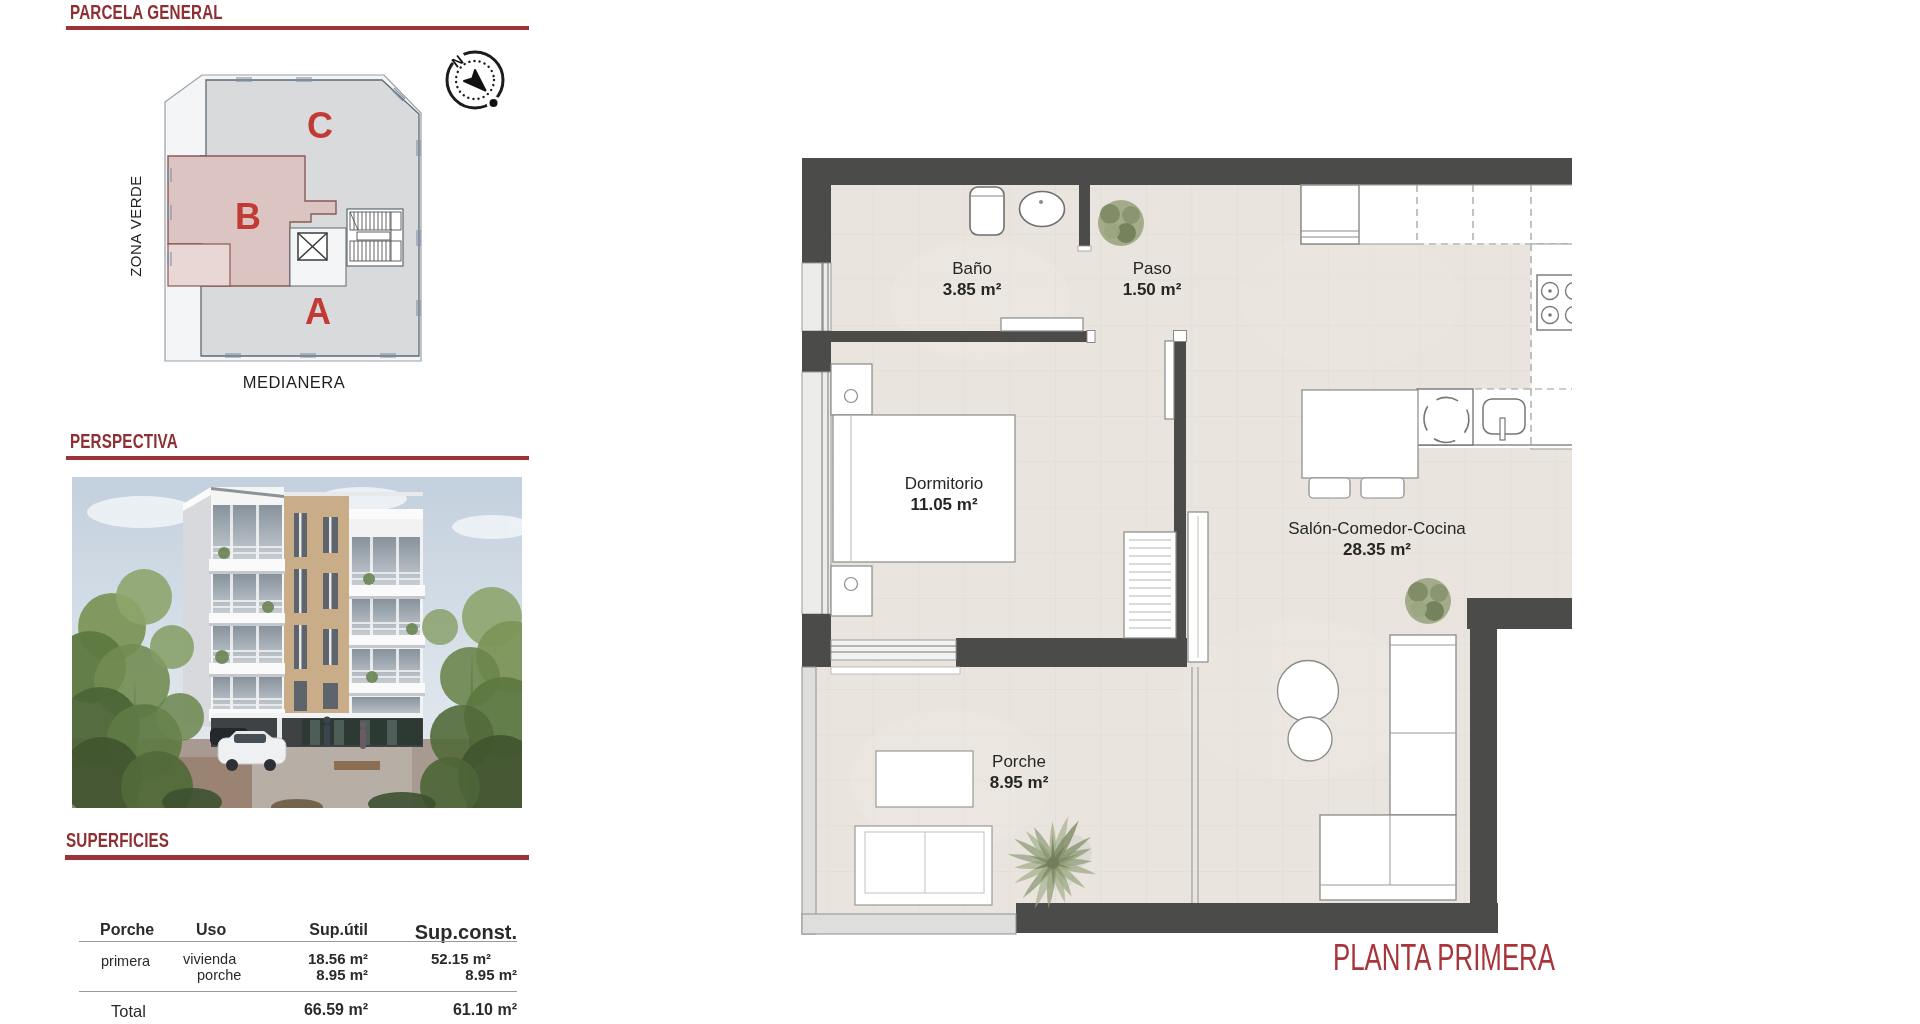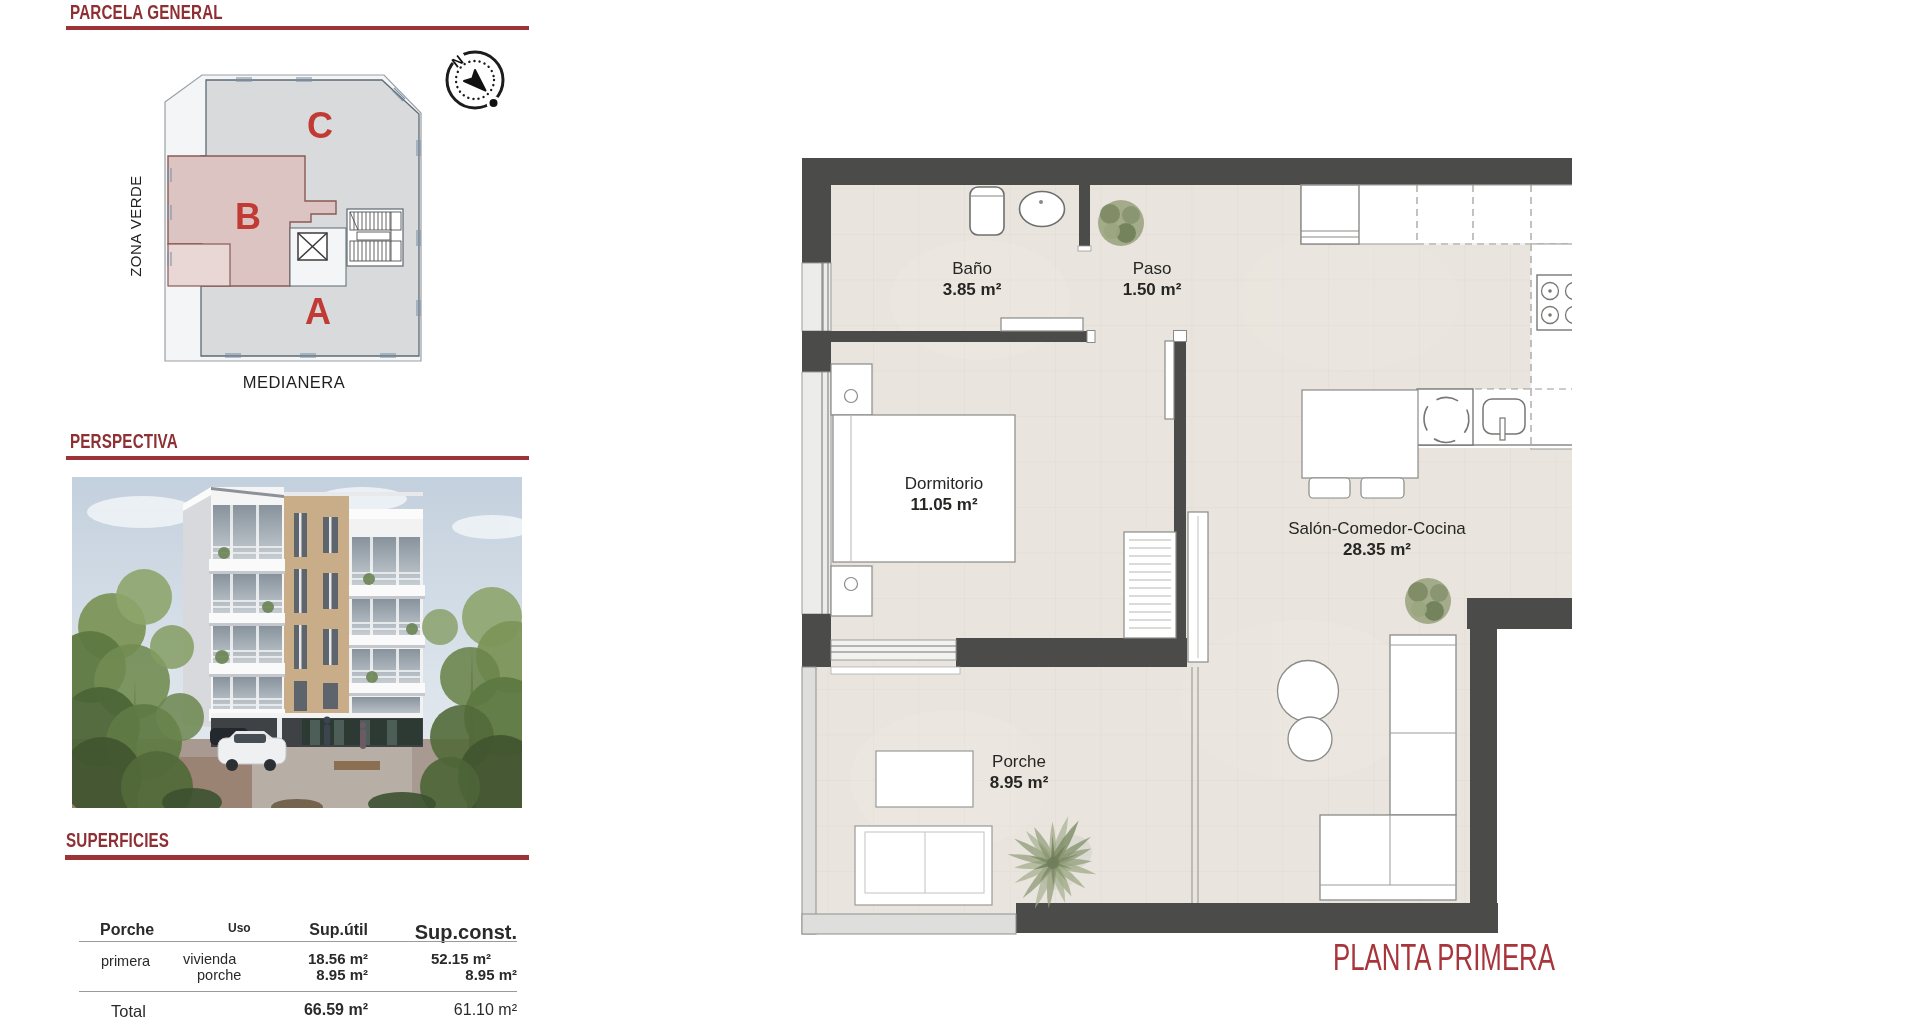--- a/index.html
+++ b/index.html
@@ -328,21 +328,21 @@
 </svg>
 
 <div class="hdr" style="left:66px;top:828px;transform:scaleX(.725)">SUPERFICIES</div>
 
 <div class="rule" style="left:65px;top:855px;width:464px;height:5px"></div>
 
 <div>
 
   <div class="tcell" style="left:100px;top:921px;font-size:16px;font-weight:bold">Porche</div>
 
-  <div class="tcell" style="left:228px;top:921px;font-size:12px;font-weight:bold">Uso</div>
+  <div class="tcell" style="left:196px;top:921px;font-size:16px;font-weight:bold">Uso</div>
 
   <div class="tcell" style="left:368px;top:921px;font-size:16px;font-weight:bold;transform:translateX(-100%)">Sup.útil</div>
 
   <div class="tcell" style="left:517px;top:921px;font-size:20px;font-weight:bold;transform:translateX(-100%)">Sup.const.</div>
 
   <div style="position:absolute;left:79px;top:941px;width:438px;height:1px;background:#9a9a9a"></div>
 
   <div class="tcell" style="left:101px;top:953px;font-size:14.5px">primera</div>
 
   <div class="tcell" style="left:183px;top:951px;font-size:14.5px">vivienda</div>
@@ -356,21 +356,21 @@
   <div class="tcell" style="left:491px;top:950px;font-size:15px;font-weight:bold;transform:translateX(-100%)">52.15 m²</div>
 
   <div class="tcell" style="left:517px;top:966px;font-size:15px;font-weight:bold;transform:translateX(-100%)">8.95 m²</div>
 
   <div style="position:absolute;left:79px;top:991px;width:438px;height:1px;background:#9a9a9a"></div>
 
   <div class="tcell" style="left:111px;top:1002px;font-size:16.5px;font-weight:normal">Total</div>
 
   <div class="tcell" style="left:368px;top:1001px;font-size:16px;font-weight:bold;transform:translateX(-100%)">66.59 m²</div>
 
-  <div class="tcell" style="left:517px;top:1001px;font-size:16px;font-weight:normal;transform:translateX(-100%)">61.10 m²</div>
+  <div class="tcell" style="left:517px;top:1001px;font-size:16px;font-weight:bold;transform:translateX(-100%)">61.10 m²</div>
 </div>
 
 <svg style="position:absolute;left:1755px;top:5px" width="145" height="140" viewBox="1755 5 145 140">
   <circle cx="1823" cy="75" r="53" fill="none" stroke="#9c342f" stroke-width="6.5"></circle>
   <circle cx="1790" cy="33" r="13" fill="#ffffff"></circle>
   <circle cx="1858.5" cy="114.5" r="13" fill="#ffffff"></circle>
   <circle cx="1823" cy="75" r="38" fill="none" stroke="#3c2320" stroke-width="4.4" stroke-dasharray="0.1 9.85" stroke-linecap="round"></circle>
   <path d="M1841 92 L1799 73.5 L1815.5 68.5 L1820.5 52 Z" fill="#b9352c" stroke="#b9352c" stroke-width="4" stroke-linejoin="round"></path>
   <text x="1786" y="47" font-size="26" font-weight="bold" fill="#9c342f" text-anchor="middle" transform="rotate(-38 1786 40)" font-family="Liberation Sans,sans-serif">N</text>
   <circle cx="1859" cy="114" r="7.5" fill="#b9352c"></circle>

